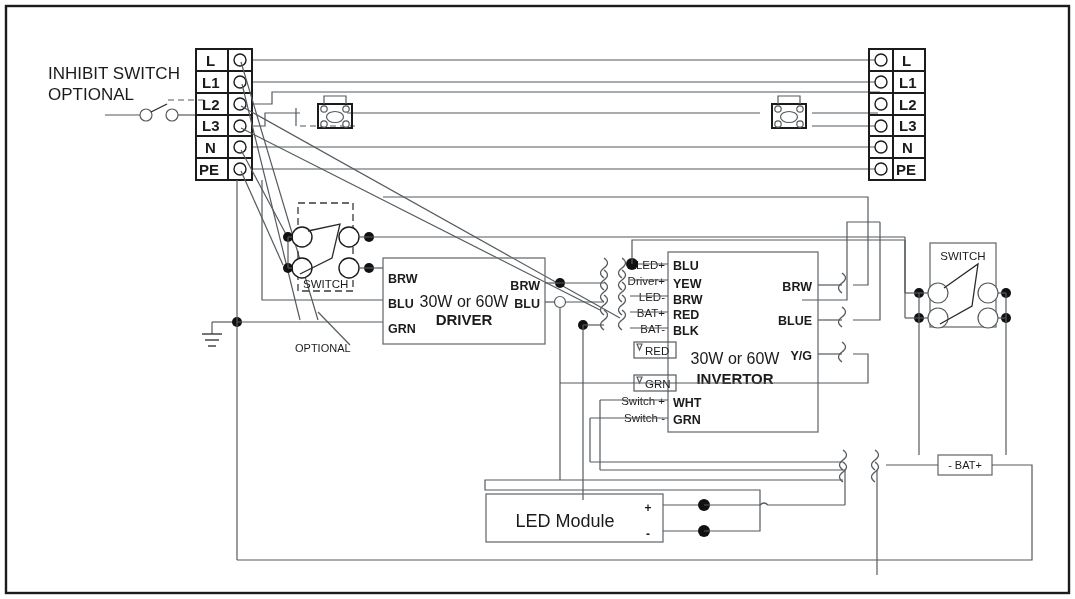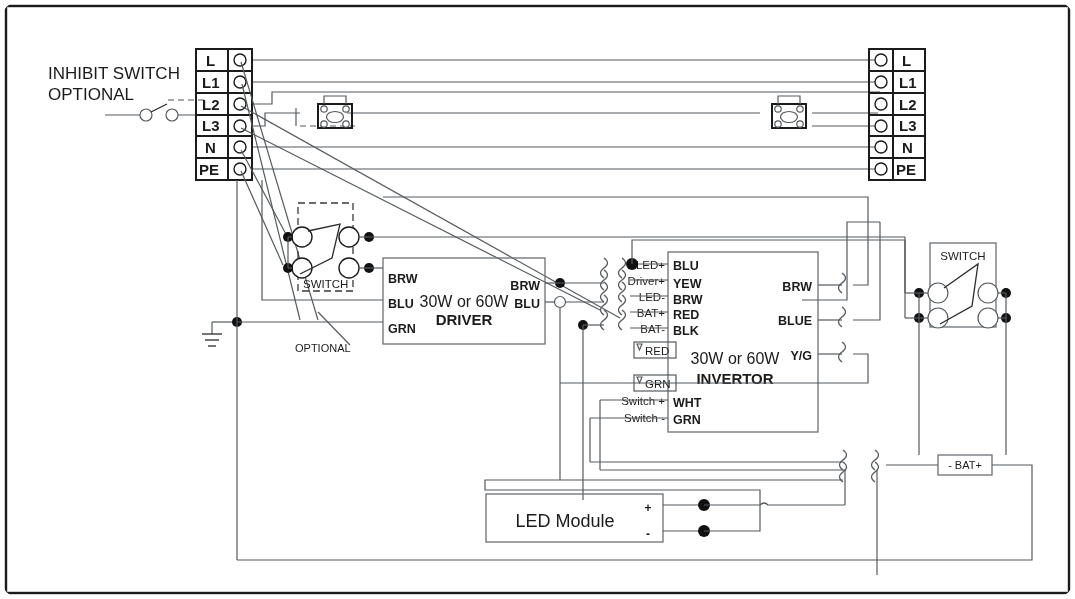--- a/index.html
+++ b/index.html
@@ -1,17 +1,17 @@
 <!DOCTYPE html>
 <html><head>
 <meta charset="utf-8">
 <style>
   html,body{margin:0;padding:0;background:#fff;}
   body{font-family:"Liberation Sans",sans-serif;}
-  #root{position:relative;width:1075px;height:599px;background:#ffffff;overflow:hidden;border-radius:23px;}
+  #root{position:relative;width:1075px;height:599px;background:#ffffff;overflow:hidden;}
   #diagram{position:absolute;left:0;top:0;width:1075px;height:599px;}
   text{font-family:"Liberation Sans",sans-serif;fill:#1b1b1b;}
   .lbl-big{font-size:17px;}
   .lbl-term{font-size:15px;font-weight:bold;}
   .lbl-wire{font-size:12.5px;font-weight:bold;}
   .lbl-pin{font-size:11.5px;}
   .lbl-box{font-size:15px;font-weight:bold;}
   .lbl-box-thin{font-size:16px;}
   .lbl-sw{font-size:11.5px;}
   .lbl-opt{font-size:11px;}

